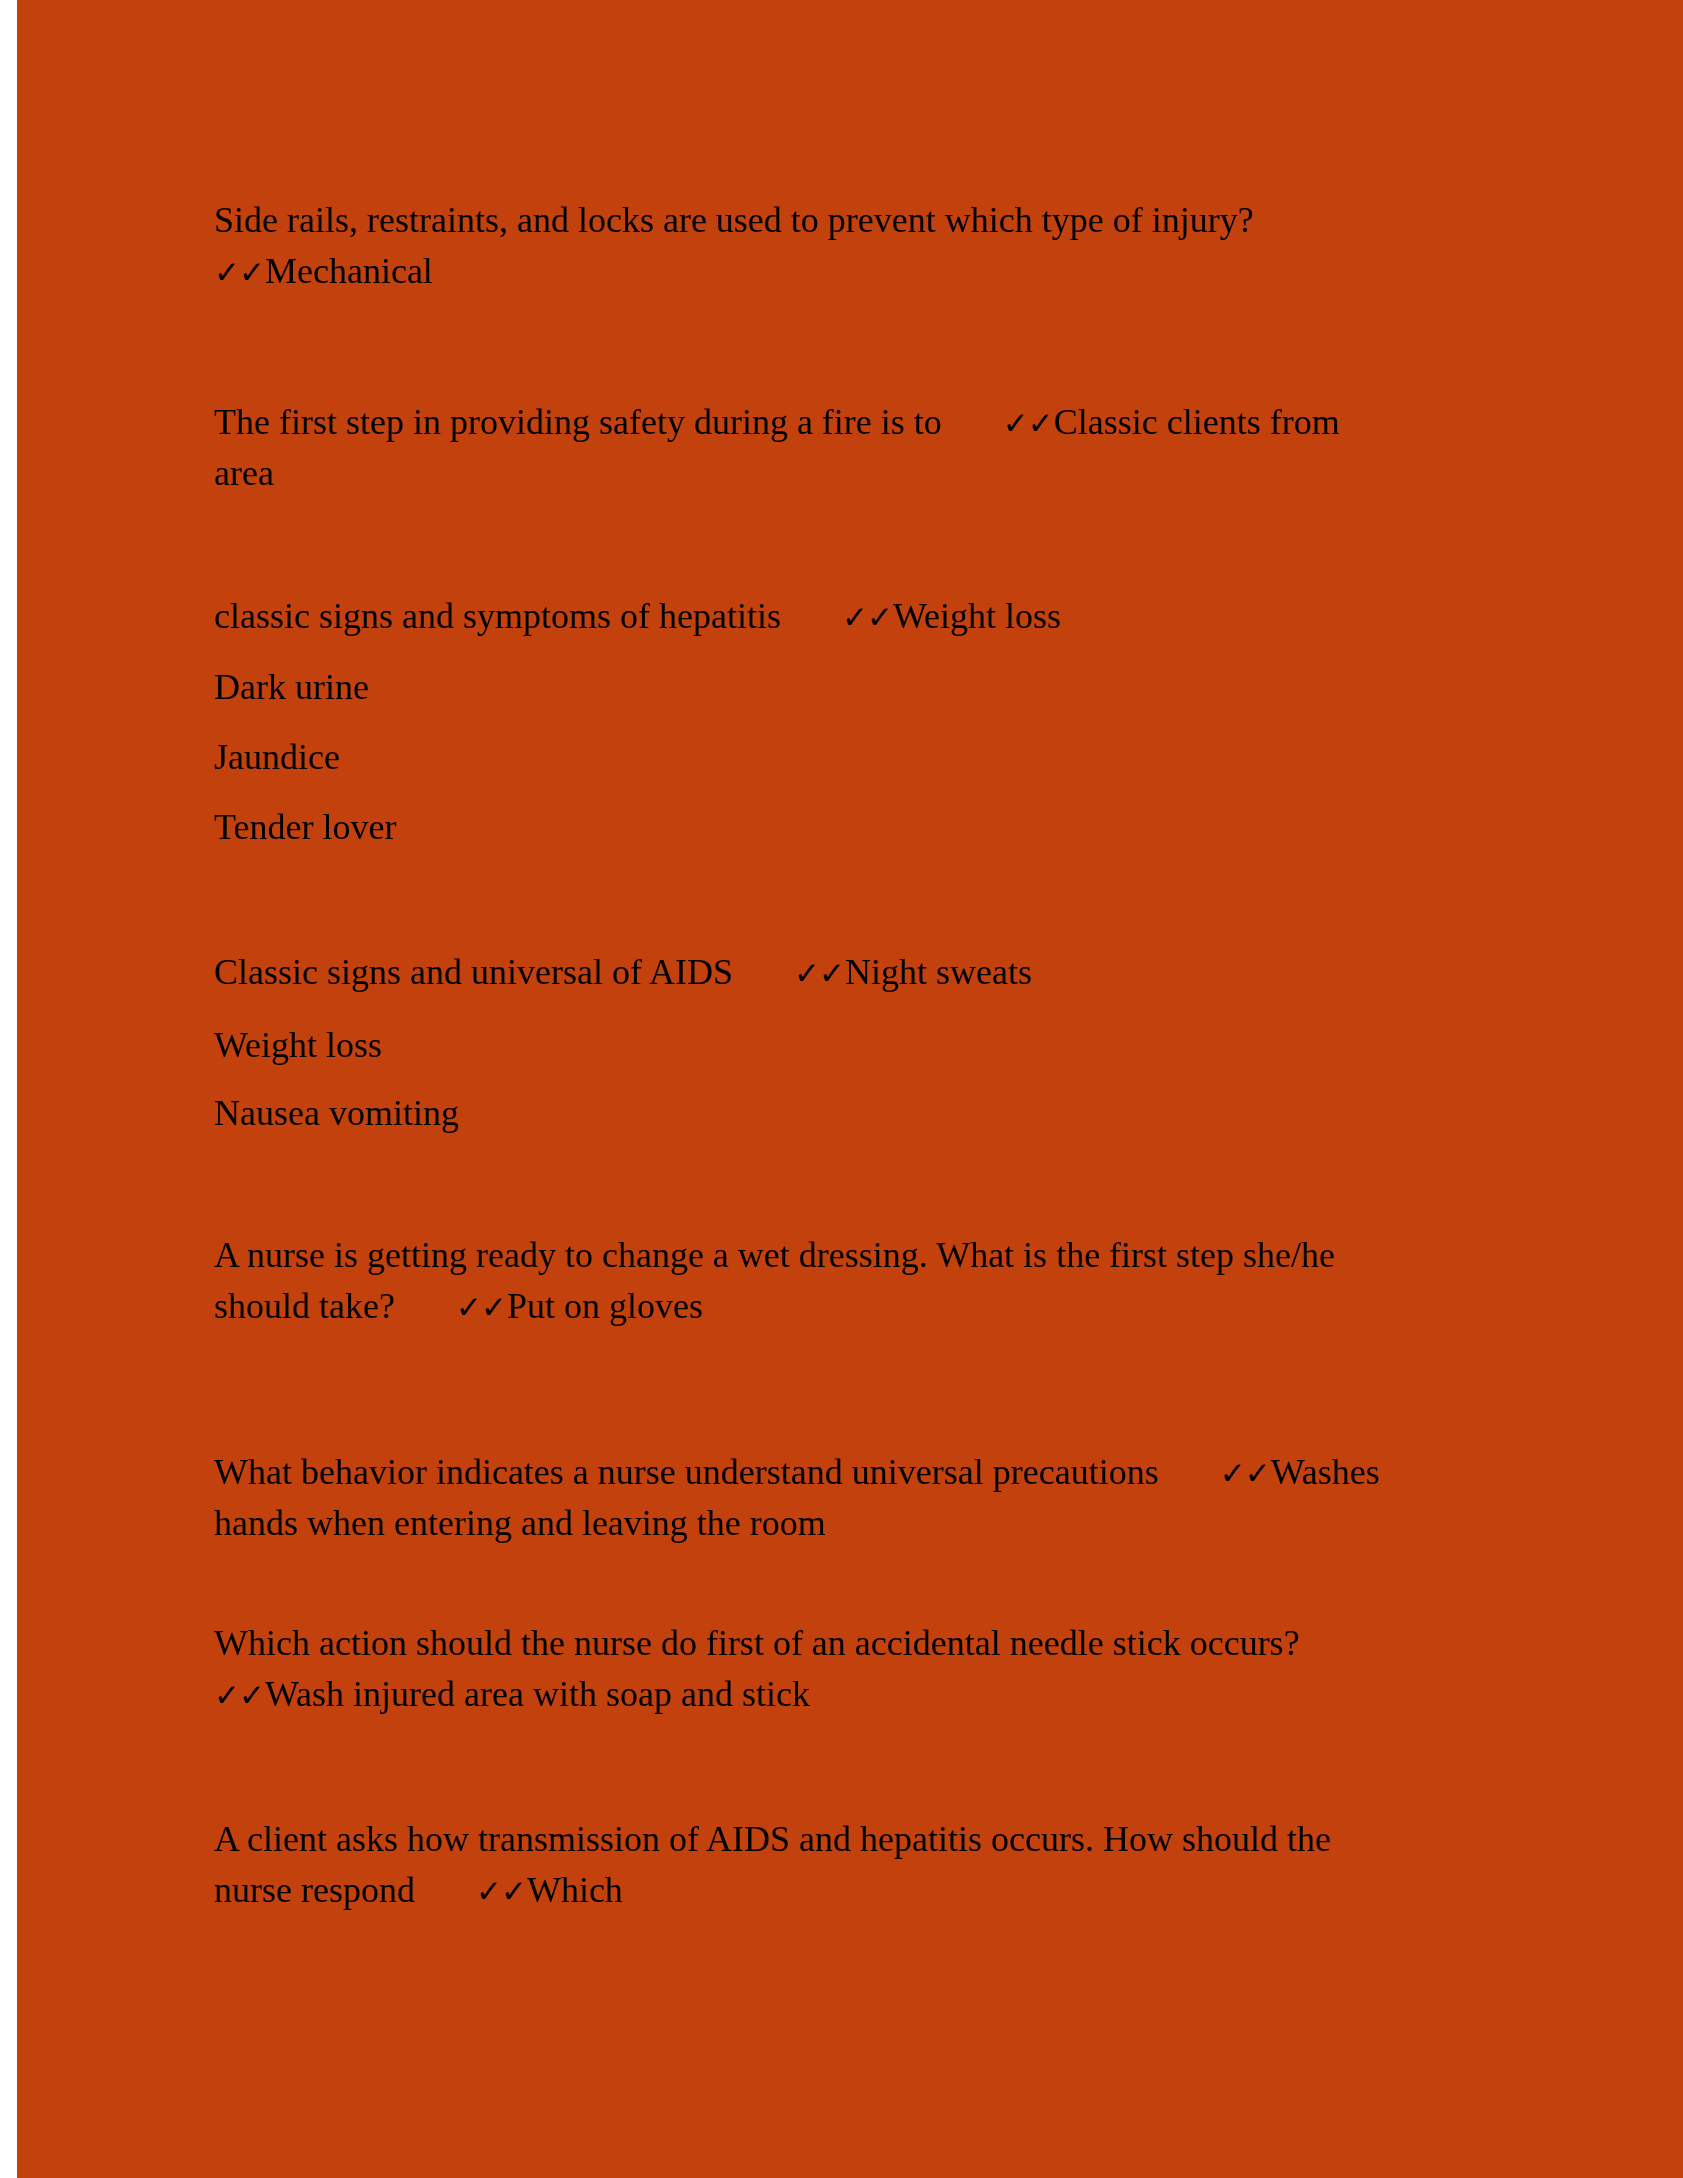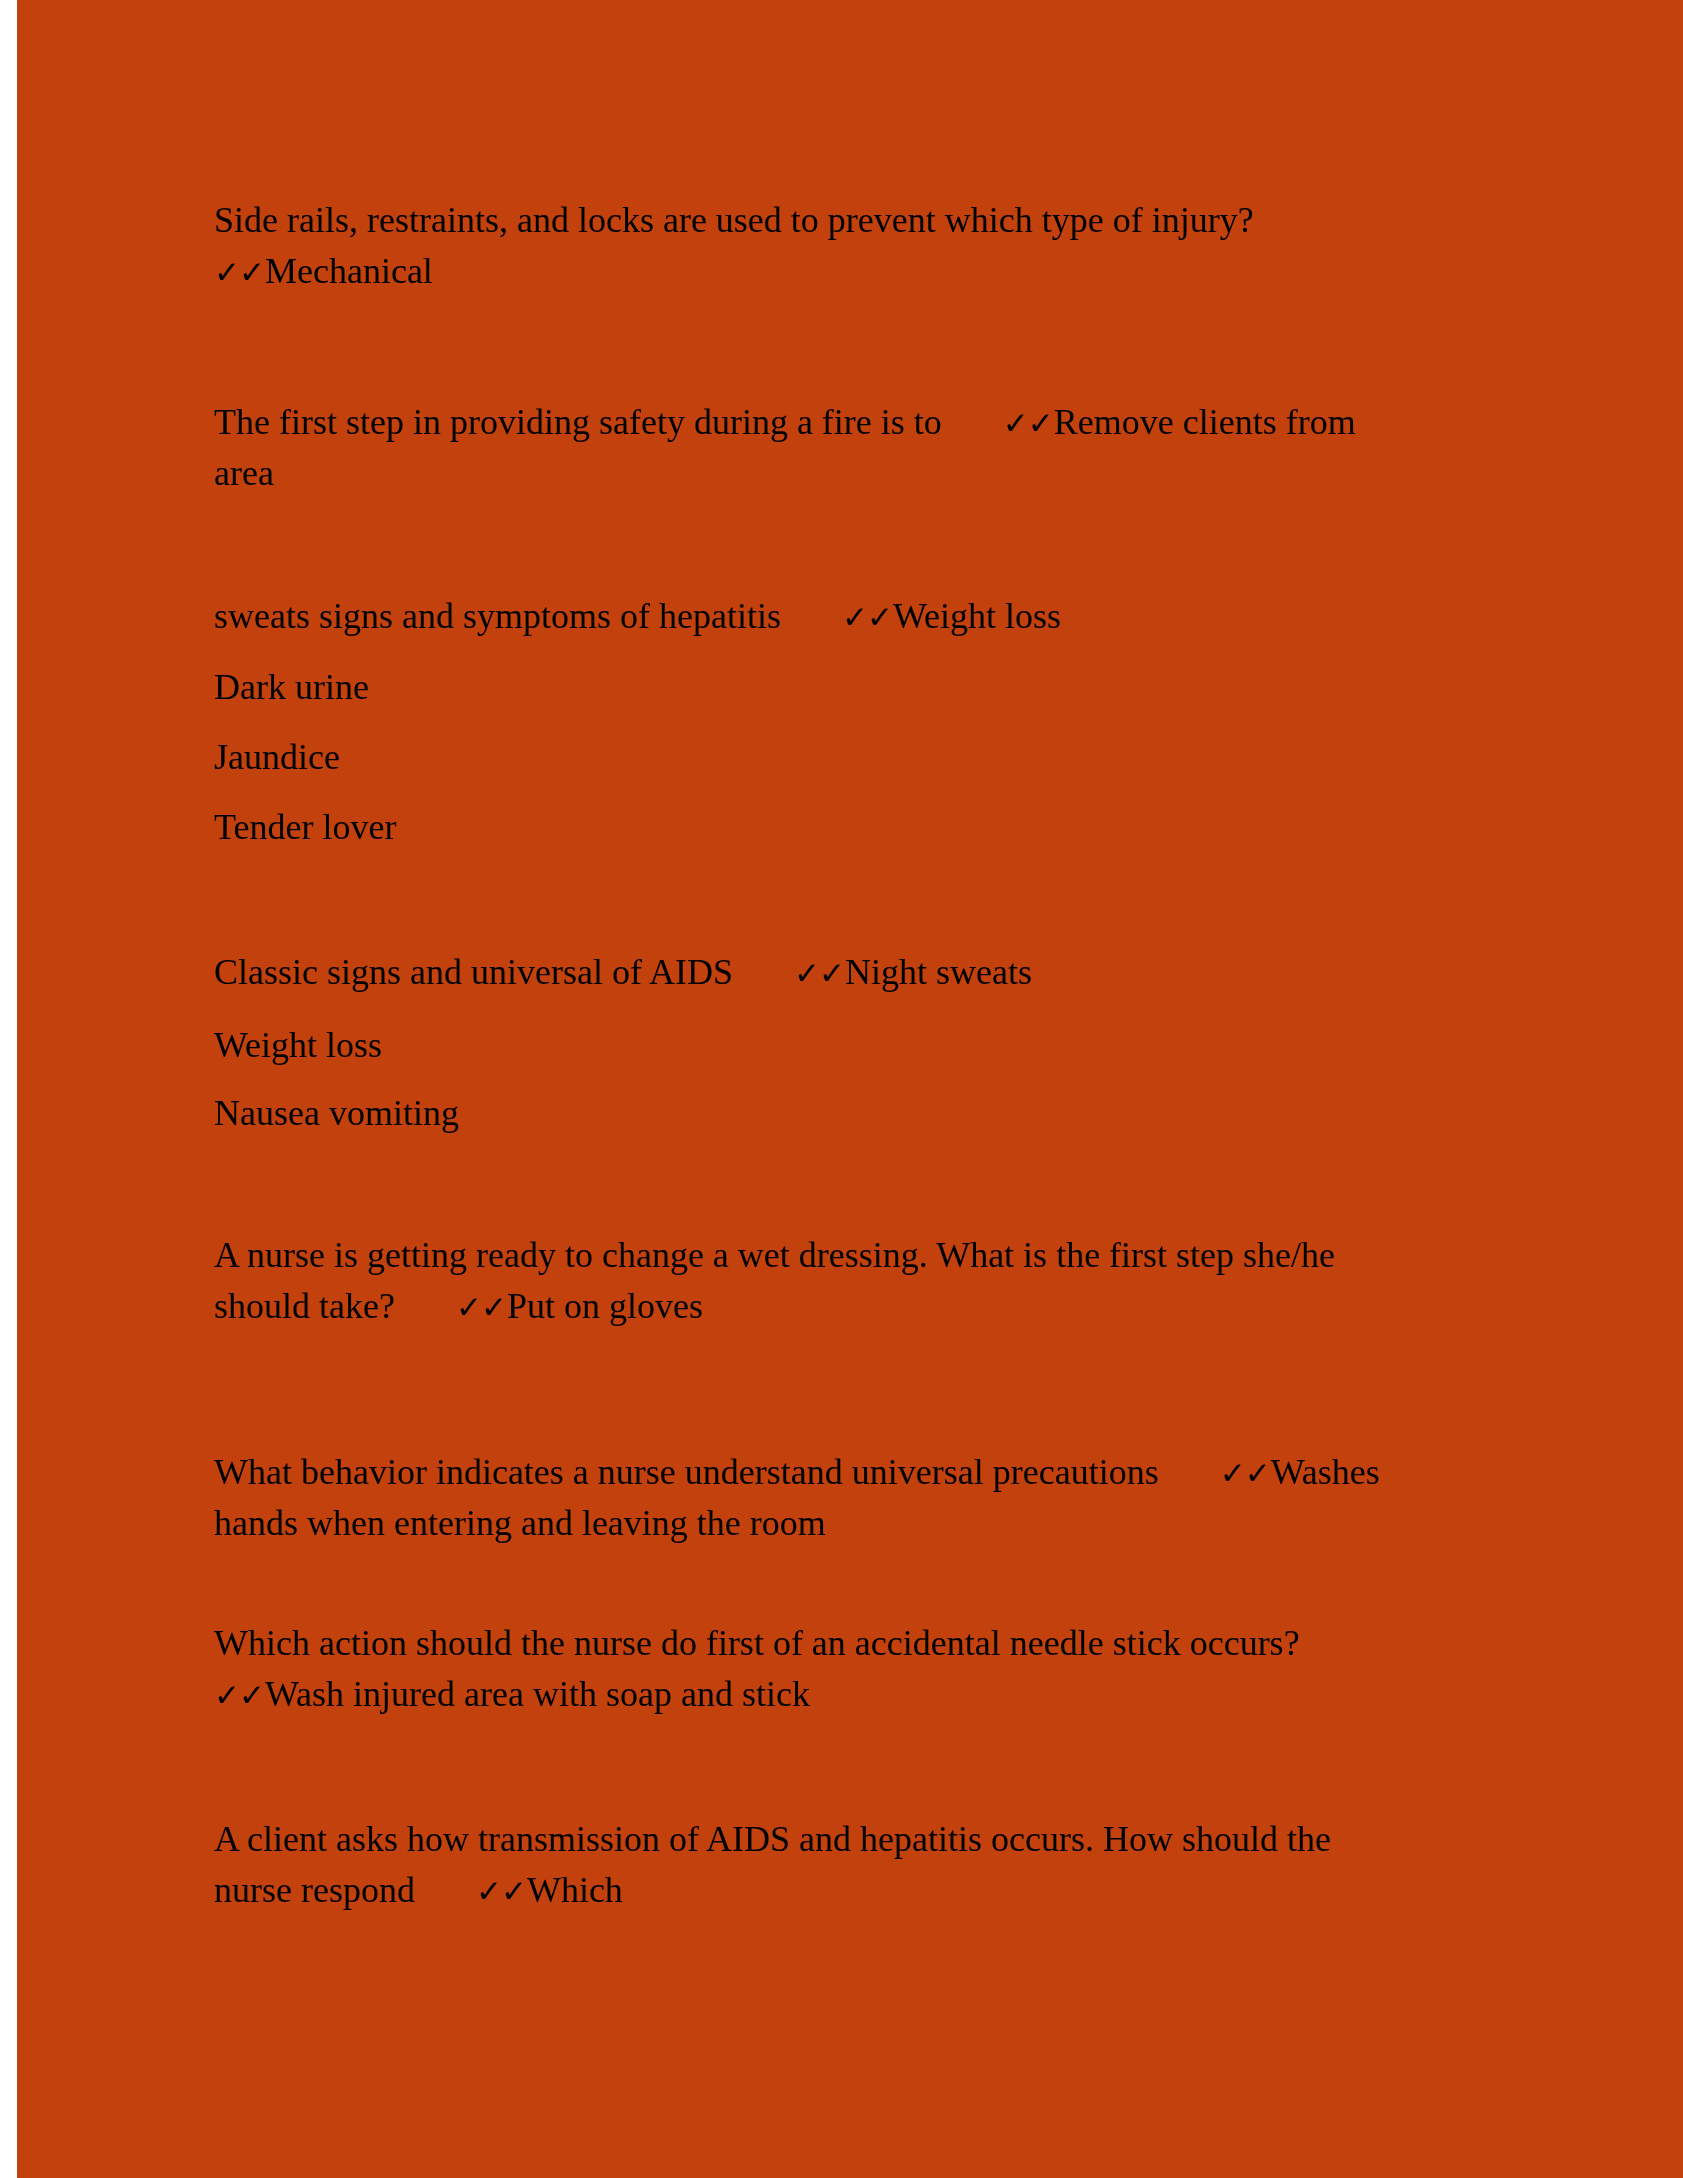--- a/index.html
+++ b/index.html
@@ -17,26 +17,26 @@
 <body>
 
 <div class="page">
 
   <div class="block" style="top:195px">
     <span class="line">Side rails, restraints, and locks are used to prevent which type of injury?</span>
     <span class="line"><span class="check">✓✓</span><span>Mechanical</span></span>
   </div>
 
   <div class="block" style="top:397px">
-    <span class="line"><span>The first step in providing safety during a fire is to</span><span class="gap"></span><span class="check">✓✓</span><span>Remove clients from</span></span>
+    <span class="line"><span>The first step in providing safety during a fire is to</span><span class="gap"></span><span class="check">✓✓</span><span>Classic clients from</span></span>
     <span class="line">area</span>
   </div>
 
   <div class="block" style="top:591px">
-    <span class="line"><span>sweats signs and symptoms of hepatitis</span><span class="gap"></span><span class="check">✓✓</span><span>Weight loss</span></span>
+    <span class="line"><span>classic signs and symptoms of hepatitis</span><span class="gap"></span><span class="check">✓✓</span><span>Weight loss</span></span>
   </div>
   <div class="block" style="top:662px">Dark urine</div>
   <div class="block" style="top:732px">Jaundice</div>
   <div class="block" style="top:802px">Tender lover</div>
 
   <div class="block" style="top:947px">
     <span class="line"><span>Classic signs and universal of AIDS</span><span class="gap"></span><span class="check">✓✓</span><span>Night sweats</span></span>
   </div>
   <div class="block" style="top:1020px">Weight loss</div>
   <div class="block" style="top:1088px">Nausea vomiting</div>

